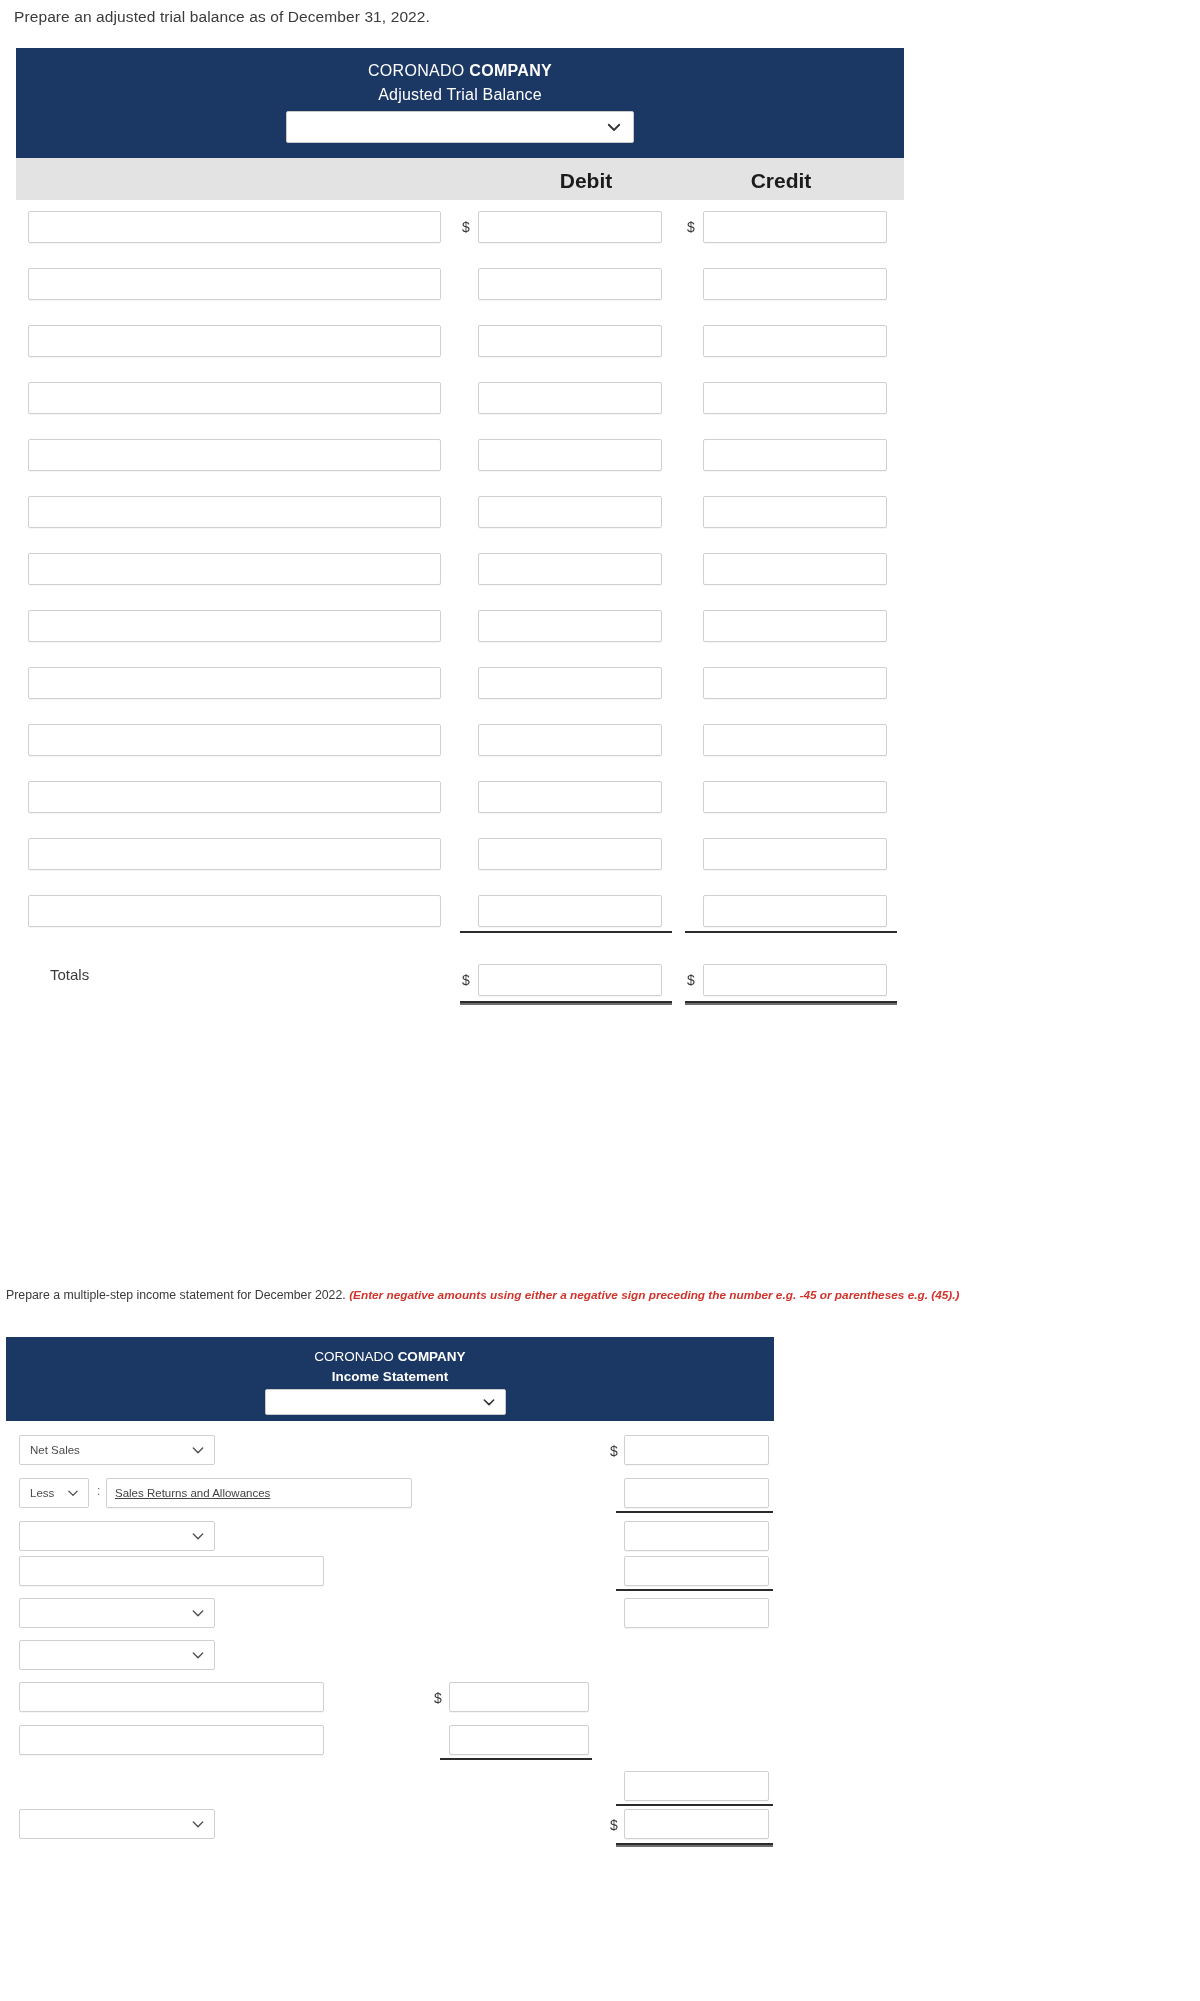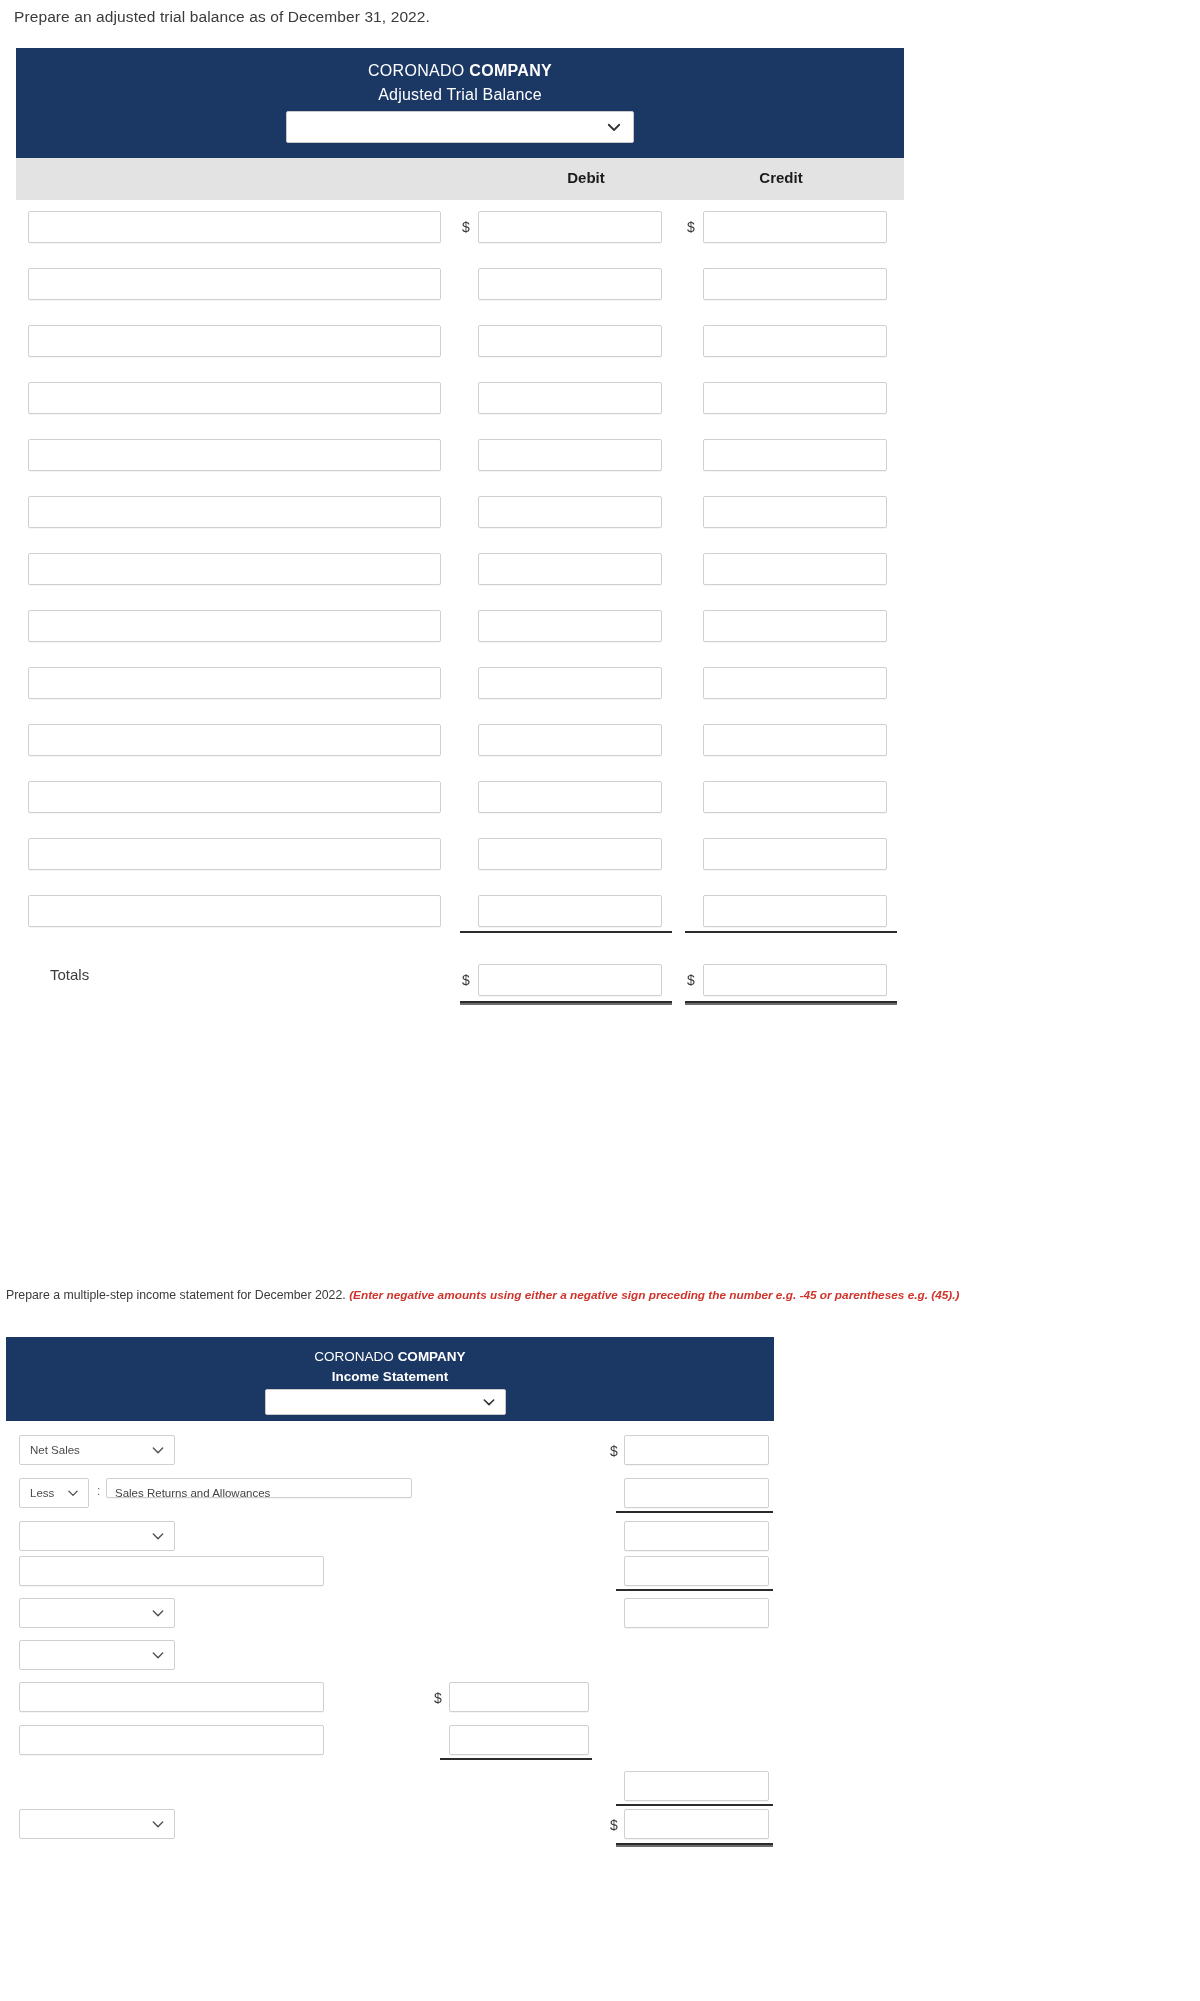--- a/index.html
+++ b/index.html
@@ -116,21 +116,21 @@
   }
 
   .tb-colhead {
     background: #e3e3e3;
     height: 42px;
     position: relative;
   }
   .tb-colhead .ch {
     position: absolute;
     top: 11px;
-    font-size: 15px;
+    font-size: 21px;
     font-weight: 700;
     color: #1c1c1c;
   }
   .tb-colhead .ch-debit  { left: 500px; width: 140px; text-align: center; }
   .tb-colhead .ch-credit { left: 695px; width: 140px; text-align: center; }
 
   .tb-rows { position: relative; padding-top: 11px; }
   .tb-row {
     position: relative;
     height: 57px;
@@ -232,21 +232,21 @@
     border-radius: 2px;
   }
   .is-head .period .chev {
     position: absolute; right: 8px; top: 0; height: 100%;
     display: flex; align-items: center;
   }
 
   .is-body { position: relative; }
   .is-row { position: absolute; left: 0; right: 0; }
 
-  .is-sel-wide   { position: absolute; left: 13px; width: 156px; }
+  .is-sel-wide   { position: absolute; left: 13px; width: 196px; }
   .is-sel-less   { position: absolute; left: 13px; width: 70px; }
   .is-colon      { position: absolute; left: 91px; font-size: 12px; color: #6a6a6a; }
   .is-text-long  { position: absolute; left: 100px; width: 306px; }
   .is-text-wide  { position: absolute; left: 13px; width: 305px; }
 
   .is-amt-a { position: absolute; left: 443px; width: 140px; }
   .is-amt-b { position: absolute; left: 618px; width: 145px; }
   .is-sign-a { position: absolute; left: 428px; }
   .is-sign-b { position: absolute; left: 604px; }
 
@@ -390,21 +390,21 @@
         <span class="dollar is-sign-b" style="top: 9px;">$</span>
         <div class="fld is-amt-b" style="height: 30px;"></div>
       </div>
       <div class="is-row" style="top: 57px; height: 34px;">
         <div class="sel is-sel-less"><span>Less</span><span class="chev">
             <svg width="14" height="14" viewBox="0 0 24 24" fill="none" stroke="#555" stroke-width="2.2" stroke-linecap="round" stroke-linejoin="round">
               <polyline points="5,9 12,16 19,9"></polyline>
             </svg>
           </span></div>
         <span class="is-colon" style="top: 6px;">:</span>
-        <div class="fld is-text-long" style="height: 20px; line-height: 28px; font-size: 11.5px;">Sales Returns and Allowances</div>
+        <div class="fld is-text-long" style="height: 30px; line-height: 28px; font-size: 11.5px; text-decoration: underline;">Sales Returns and Allowances</div>
         <div class="fld is-amt-b" style="height: 30px;"></div>
         <div class="is-rule is-rule-b" style="top: 33px;"></div>
       </div>
       <div class="is-row" style="top: 100px; height: 34px;">
         <div class="sel is-sel-wide"><span></span><span class="chev">
             <svg width="16" height="16" viewBox="0 0 24 24" fill="none" stroke="#555" stroke-width="2.2" stroke-linecap="round" stroke-linejoin="round">
               <polyline points="5,9 12,16 19,9"></polyline>
             </svg>
           </span></div>
         <div class="fld is-amt-b" style="height: 30px;"></div>

